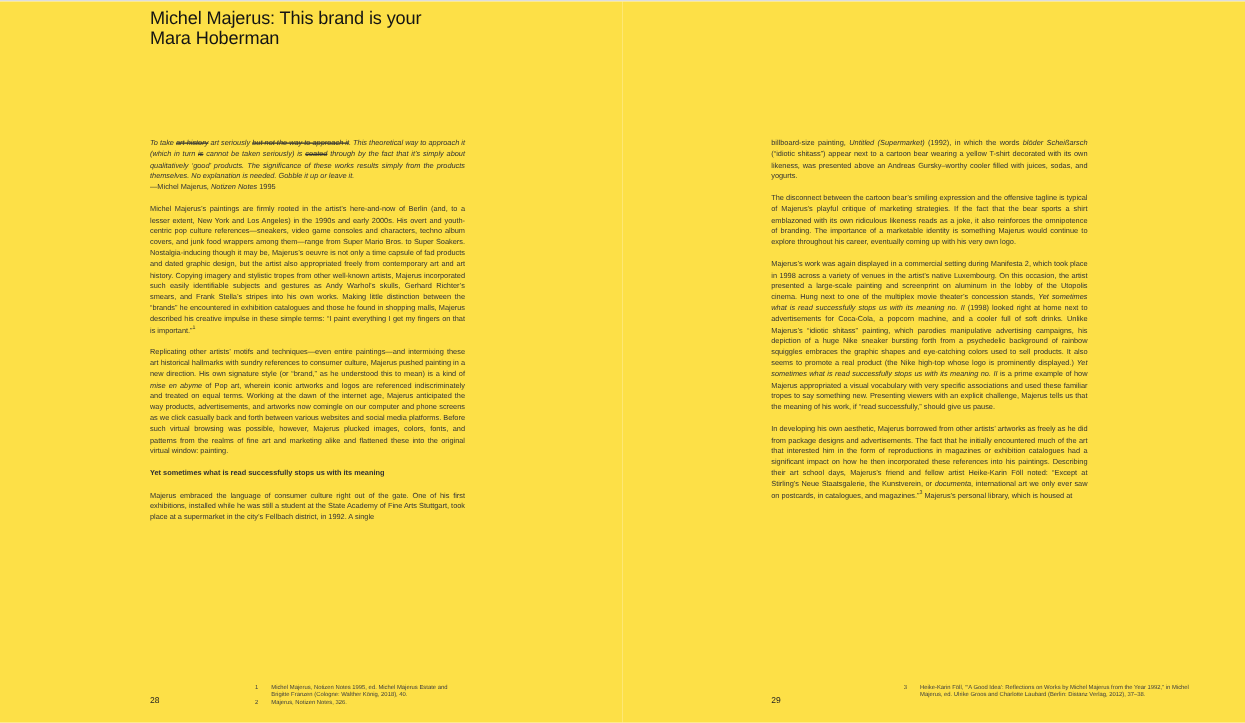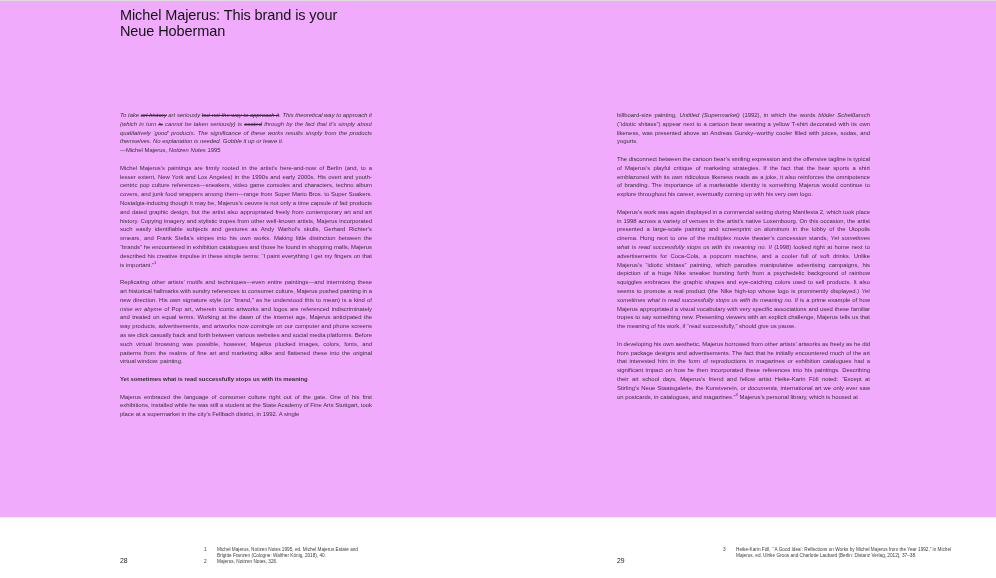--- a/index.html
+++ b/index.html
@@ -2,21 +2,21 @@
 <html lang="en"><head>
 <meta charset="utf-8">
 <style>
   * { margin:0; padding:0; box-sizing:border-box; }
   html, body { background:#ffffff; }
   body {
     width:996px; height:578px; position:relative; overflow:hidden;
     font-family:"Liberation Sans", sans-serif; color:#2b2b2b;
     border-top:1px solid #dddddd;
   }
-  .page { position:absolute; top:0; height:516px; background:#f0abfc; }
+  .page { position:absolute; top:0; height:578px; background:#fde047; }
   .page.left  { left:0;   width:498px; }
   .page.right { left:498px; width:498px; }
 
   .title-block {
     position:absolute; left:120px; top:6px; width:262px;
     font-size:14.5px; line-height:16px; font-weight:400;
     letter-spacing:-0.1px; color:#141414;
   }
   .title-line, .author-line { display:block; }
 
@@ -46,21 +46,21 @@
   .page-num { position:absolute; top:556px; font-size:6.8px; color:#222222; }
   .left  .page-num { left:120px; }
   .right .page-num { left:119px; }
 </style>
 </head>
 <body>
 
 <div class="page left">
   <header class="title-block">
     <span class="title-line">Michel Majerus: This brand is your</span>
-    <span class="author-line">Neue Hoberman</span>
+    <span class="author-line">Mara Hoberman</span>
   </header>
   <div class="body-text" id="left-body">
       <p class="blk epigraph"><span>To take </span><span class="st">art history</span><span> art seriously </span><span class="st">but not the way to approach it</span><span>. This theoretical way to approach it (which in turn </span><span class="st">is</span><span> cannot be taken seriously) is </span><span class="st">coated</span><span> through by the fact that it’s simply about qualitatively ‘good’ products. The significance of these works results simply from the products themselves. No explanation is needed. Gobble it up or leave it.</span></p>
       <p class="blk attr"><span>—Michel Majerus, </span><span class="it">Notizen Notes</span><span> 1995</span></p>
       <p class="blk p"><span>Michel Majerus’s paintings are firmly rooted in the artist’s here-and-now of Berlin (and, to a lesser extent, New York and Los Angeles) in the 1990s and early 2000s. His overt and youth-centric pop culture references—sneakers, video game consoles and characters, techno album covers, and junk food wrappers among them—range from Super Mario Bros. to Super Soakers. Nostalgia-inducing though it may be, Majerus’s oeuvre is not only a time capsule of fad products and dated graphic design, but the artist also appropriated freely from contemporary art and art history. Copying imagery and stylistic tropes from other well-known artists, Majerus incorporated such easily identifiable subjects and gestures as Andy Warhol’s skulls, Gerhard Richter’s smears, and Frank Stella’s stripes into his own works. Making little distinction between the “brands” he encountered in exhibition catalogues and those he found in shopping malls, Majerus described his creative impulse in these simple terms: “I paint everything I get my fingers on that is important.”</span><span class="sup">1</span></p>
       <p class="blk p"><span>Replicating other artists’ motifs and techniques—even entire paintings—and intermixing these art historical hallmarks with sundry references to consumer culture, Majerus pushed painting in a new direction. His own signature style (or “brand,” as he understood this to mean) is a kind of </span><span class="it">mise en abyme</span><span> of Pop art, wherein iconic artworks and logos are referenced indiscriminately and treated on equal terms. Working at the dawn of the internet age, Majerus anticipated the way products, advertisements, and artworks now comingle on our computer and phone screens as we click casually back and forth between various websites and social media platforms. Before such virtual browsing was possible, however, Majerus plucked images, colors, fonts, and patterns from the realms of fine art and marketing alike and flattened these into the original virtual window: painting.</span></p>
       <p class="blk heading"><span>Yet sometimes what is read successfully stops us with its meaning</span></p>
       <p class="blk p"><span>Majerus embraced the language of consumer culture right out of the gate. One of his first exhibitions, installed while he was still a student at the State Academy of Fine Arts Stuttgart, took place at a supermarket in the city’s Fellbach district, in 1992. A single</span></p>
     </div>
   <div class="footnotes" id="left-footnotes">

